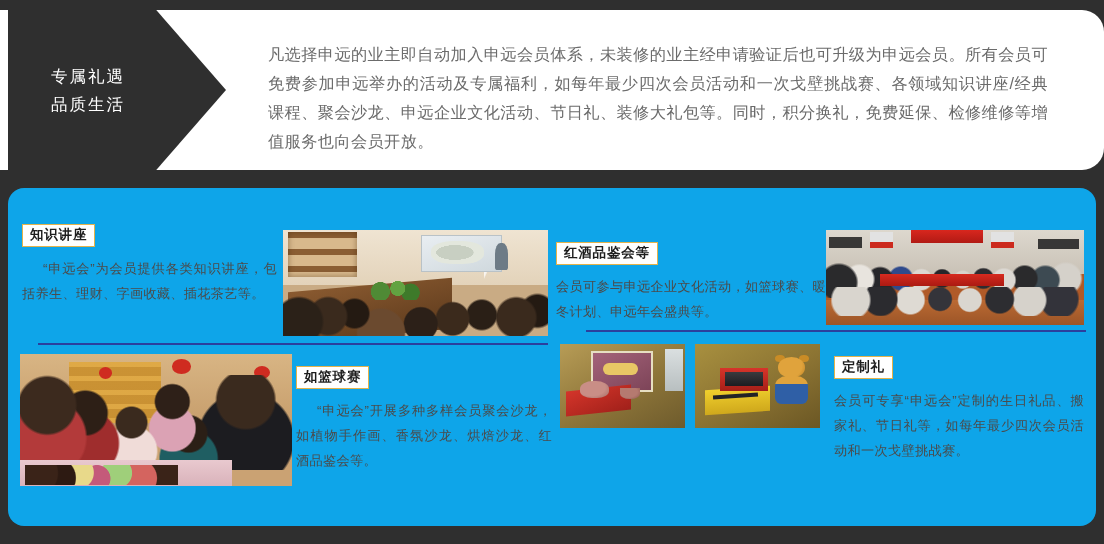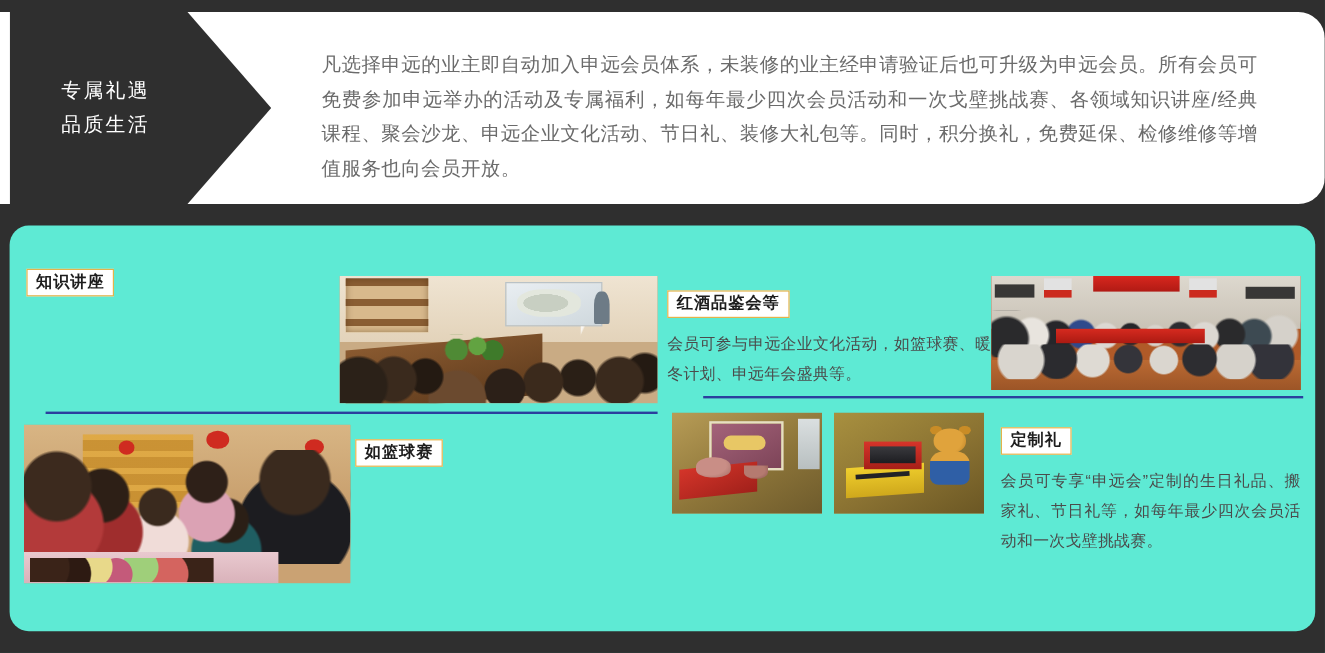--- a/index.html
+++ b/index.html
@@ -73,21 +73,21 @@
     text-align: justify;
   }
 
   
   #content-panel {
     position: absolute;
     left: 8px;
     top: 188px;
     width: 1088px;
     height: 338px;
-    background: #5eead4;
+    background: #0ea5e9;
     border-radius: 16px;
   }
 
   
   .card { position: absolute; }
 
   .label-box {
     display: inline-block;
     border: 1px solid #e3b34b;
     background: #ffffff;
@@ -373,20 +373,21 @@
     <span class="bt-line">品质生活</span>
   </div>
 
   <div id="banner-body">凡选择申远的业主即自动加入申远会员体系，未装修的业主经申请验证后也可升级为申远会员。所有会员可免费参加申远举办的活动及专属福利，如每年最少四次会员活动和一次戈壁挑战赛、各领域知识讲座/经典课程、聚会沙龙、申远企业文化活动、节日礼、装修大礼包等。同时，积分换礼，免费延保、检修维修等增值服务也向会员开放。</div>
 </div>
 
 <div id="content-panel">
 
   <div class="card" style="left:14px; top:36px; width:255px;">
     <div class="label-box">知识讲座</div>
+    <div class="card-text indent">“申远会”为会员提供各类知识讲座，包括养生、理财、字画收藏、插花茶艺等。</div>
   </div>
 
   <div class="photo" id="photo-lecture" style="left:275px; top:42px; width:265px; height:106px;">
     <div class="layer wall"></div>
     <div class="layer shelf"></div>
     <div class="layer screen"></div>
     <div class="layer screen-img"></div>
     <div class="layer presenter"></div>
     <div class="layer table"></div>
     <div class="layer plants"></div>
@@ -422,20 +423,21 @@
     <div class="layer lantern1"></div>
     <div class="layer lantern2"></div>
     <div class="layer lantern3"></div>
     <div class="layer kids"></div>
     <div class="layer table"></div>
     <div class="layer sweets"></div>
   </div>
 
   <div class="card" style="left:288px; top:178px; width:256px;">
     <div class="label-box">如篮球赛</div>
+    <div class="card-text indent">“申远会”开展多种多样会员聚会沙龙，如植物手作画、香氛沙龙、烘焙沙龙、红酒品鉴会等。</div>
   </div>
 
   <div class="photo" id="photo-gift-teapot" style="left:552px; top:156px; width:125px; height:84px;">
     <div class="layer case"></div>
     <div class="layer frame"></div>
     <div class="layer plaque"></div>
     <div class="layer cloth"></div>
     <div class="layer teapot"></div>
     <div class="layer cup"></div>
     <div class="layer fridge"></div>

